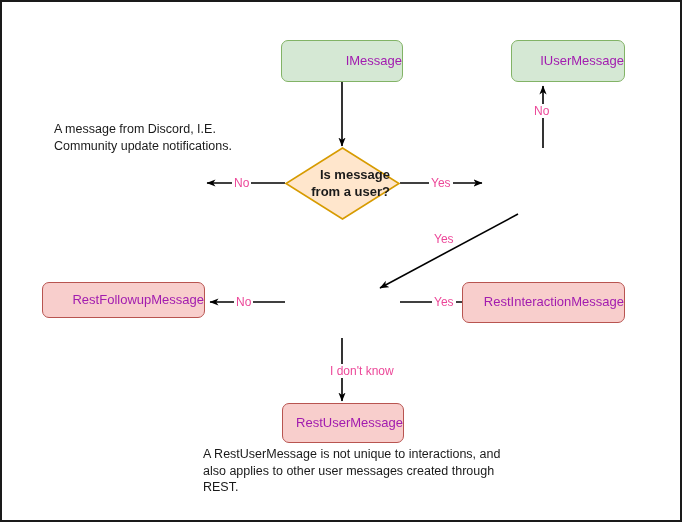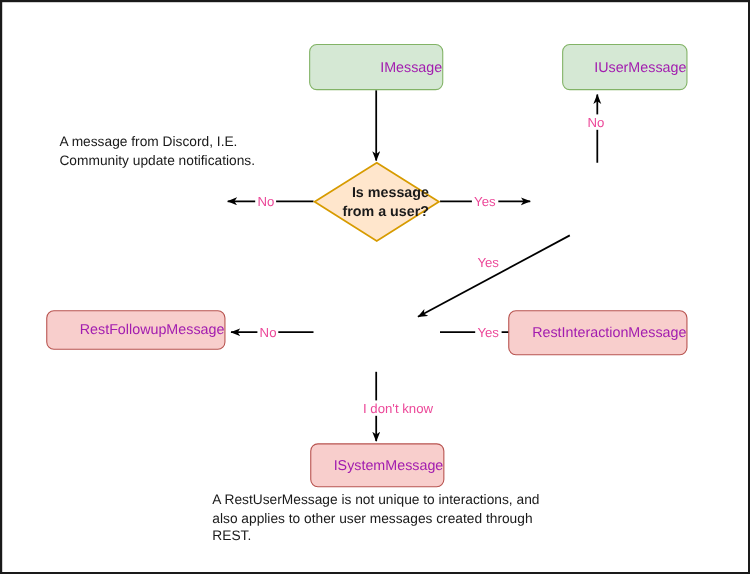--- a/index.html
+++ b/index.html
@@ -142,21 +142,21 @@
 
   <div class="node pink" style="left:40px; top:280px; width:163px; height:36px;">
     <span>RestFollowupMessage</span>
   </div>
 
   <div class="node pink" style="left:460px; top:280px; width:163px; height:41px;padding-left:23px;">
     <span>RestInteractionMessage</span>
   </div>
 
   <div class="node pink" style="left:280px; top:401px; width:122px; height:40px;">
-    <span>ISystemMessage</span>
+    <span>RestUserMessage</span>
   </div>
 
   <div class="diamond" style="left:283px; top:145px; width:115px; height:73px;">
     <svg width="115" height="73" viewBox="0 0 115 73">
       <polygon points="57.5,1 114,36.5 57.5,72 1,36.5" fill="#ffe6cc" stroke="#d79b00" stroke-width="1.6"></polygon>
     </svg>
     <div class="dlabel">Is message from a user?</div>
   </div>
 
 
@@ -170,15 +170,15 @@
   <div class="edge-label" style="left:430px; top:230px;">Yes</div>
 
   <div class="edge-label" style="left:232px; top:293px;">No</div>
 
   <div class="edge-label" style="left:430px; top:293px;">Yes</div>
 
   <div class="edge-label" style="left:304px; top:362px;margin-left:22px;">I don't know</div>
 
   <div class="note" style="left:52px; top:119px; width:180px;">A message from Discord, I.E. Community update notifications.</div>
 
-  <div class="note" style="left:191px; top:444px; width:300px;">A RestUserMessage is not unique to interactions, and also applies to other user messages created through REST.</div>
+  <div class="note" style="left:201px; top:444px; width:300px;">A RestUserMessage is not unique to interactions, and also applies to other user messages created through REST.</div>
 
 </div>
 
 </body></html>

